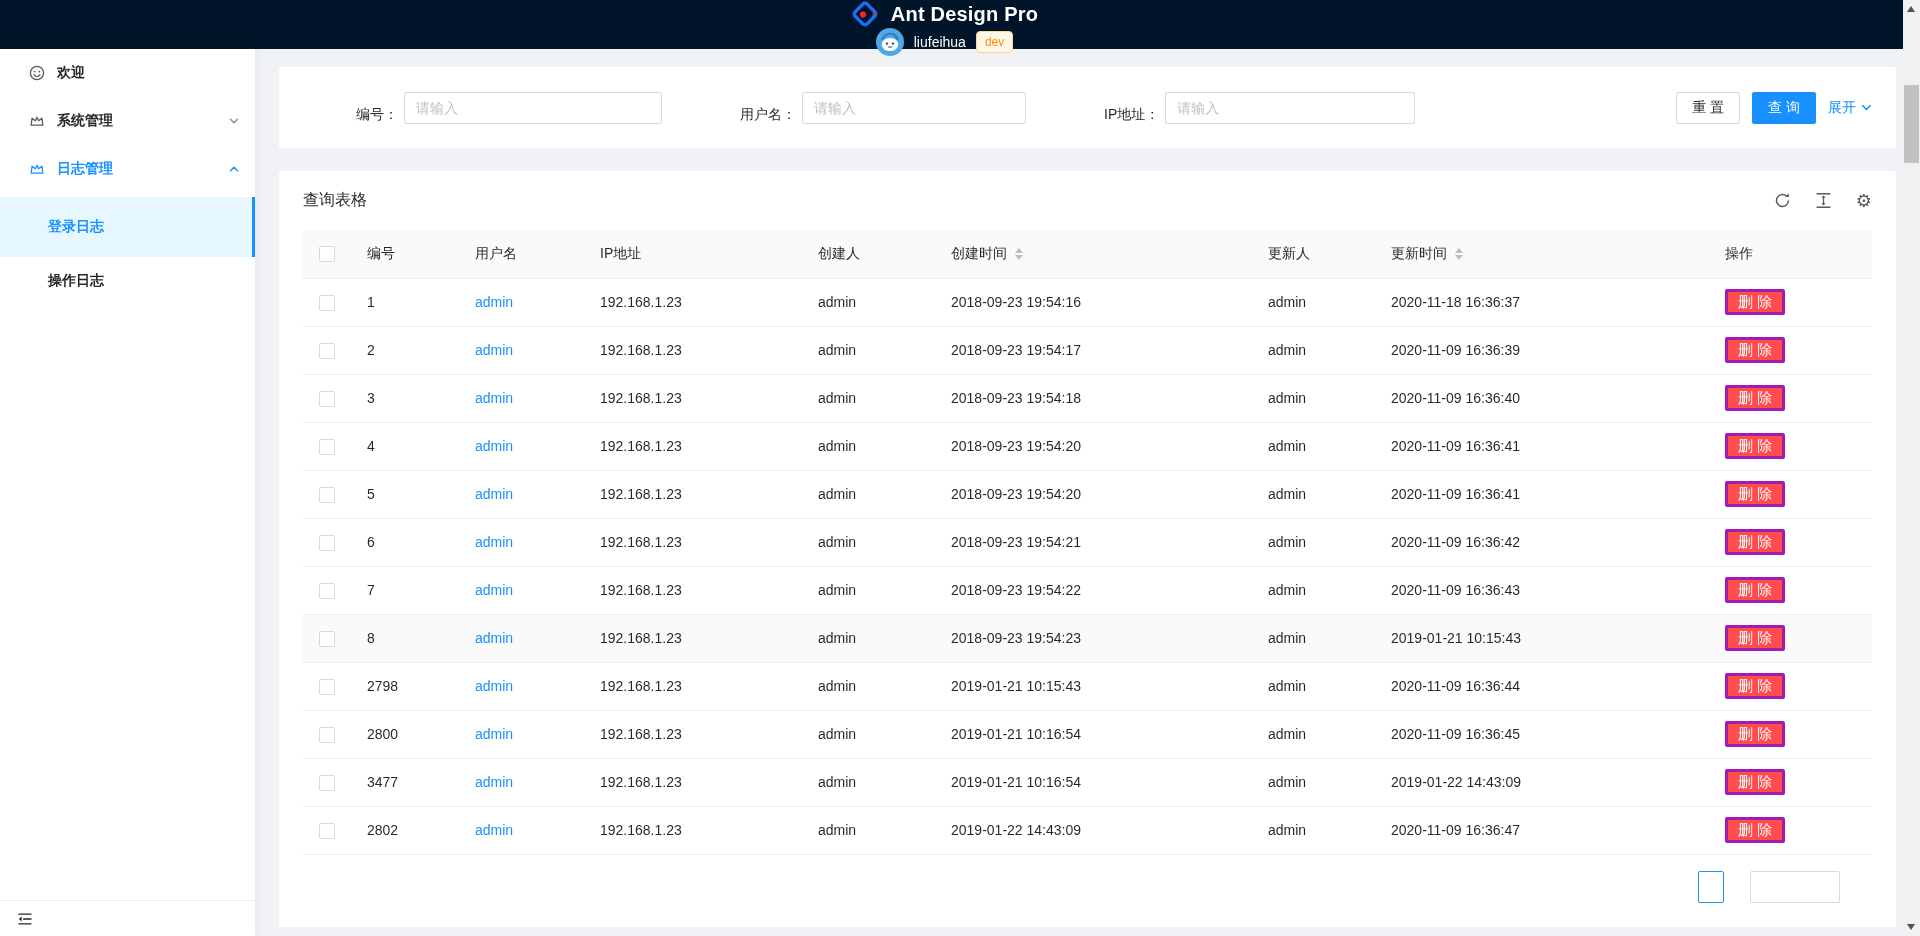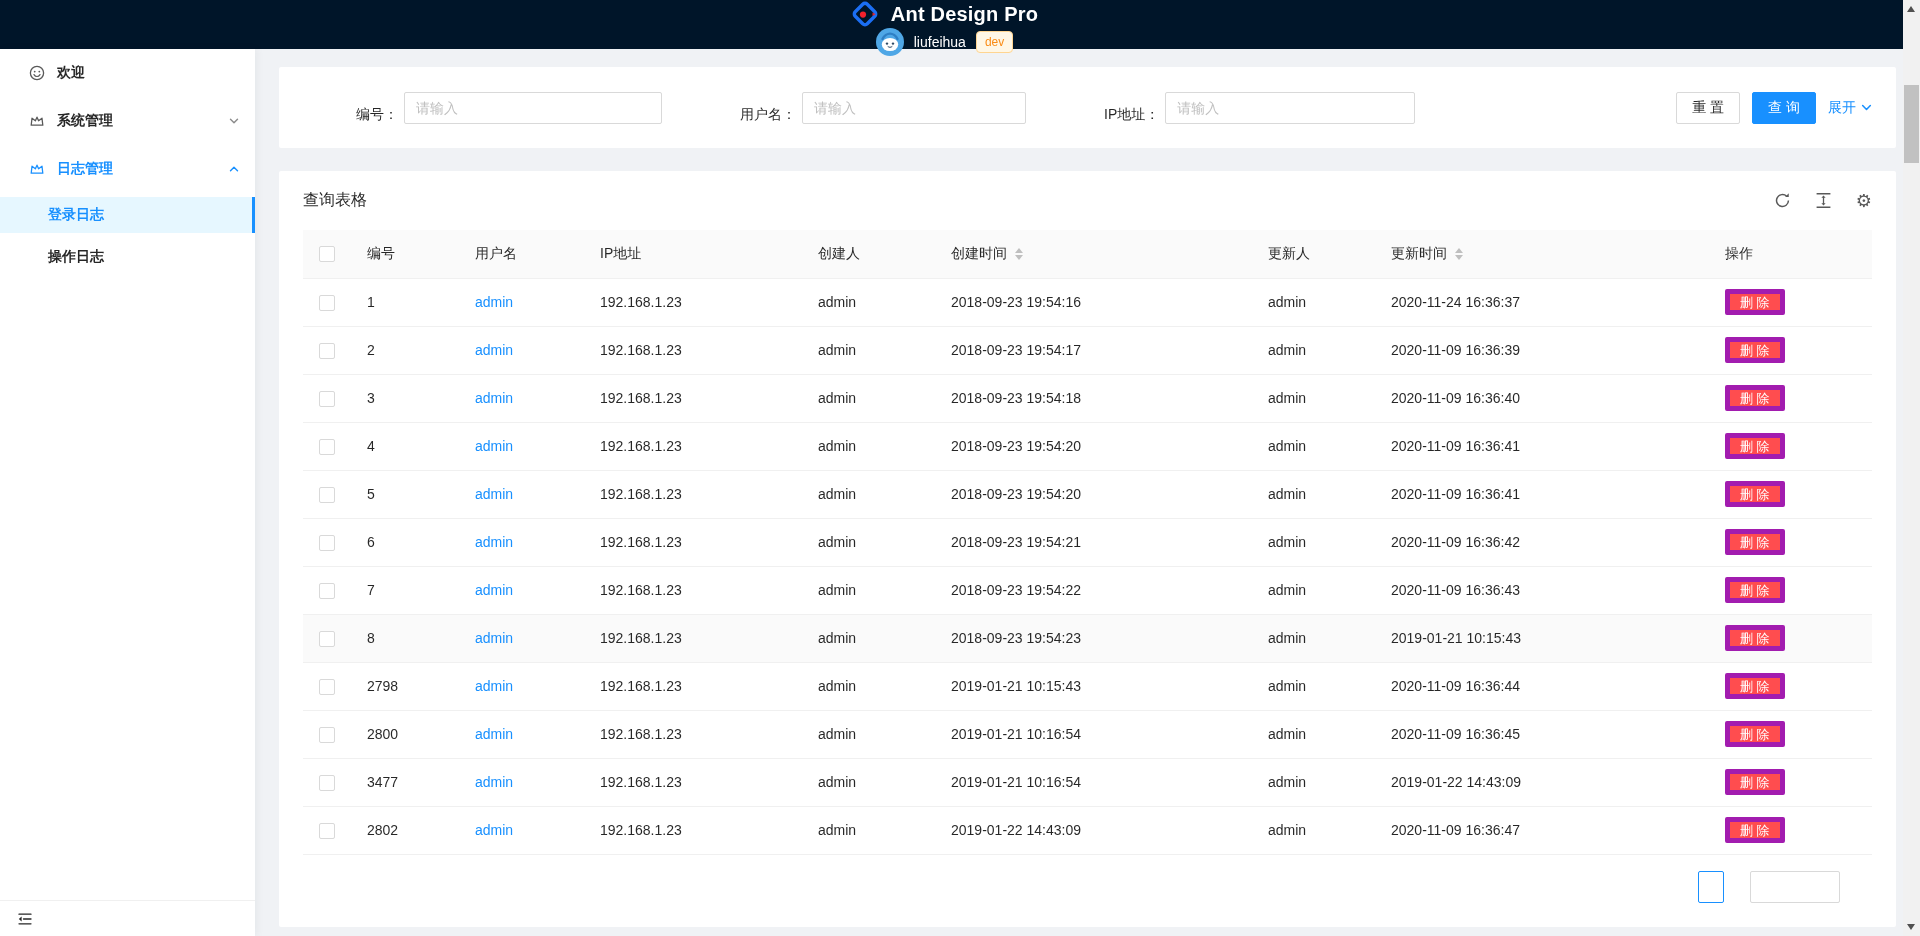--- a/index.html
+++ b/index.html
@@ -23,21 +23,21 @@
     box-shadow:2px 0 8px rgba(29,35,41,.05); z-index:5; }
   .menu { padding-top:0; }
   .menu-item { height:40px; margin:4px 0 8px; display:flex; align-items:center;
     padding:0 16px 0 29px; cursor:pointer; color:rgba(0,0,0,.85);font-weight:bold; }
   .menu-item .mi-icon { width:16px; height:16px; display:inline-flex; color:#595959; }
   .menu-item .mi-label { margin-left:12px; }
   .menu-item .chev { margin-left:auto; color:#8c8c8c; display:inline-flex; }
   .menu-item.open-title { color:#1890ff; }
   .menu-item.open-title .mi-icon, .menu-item.open-title .chev { color:#1890ff; }
   .menu-sub { padding-left:48px; }
-  .menu-item.selected { background:#e6f7ff; color:#1890ff; position:relative; margin:0; height:36px; }
+  .menu-item.selected { background:#e6f7ff; color:#1890ff; position:relative; margin:0; height:60px; }
   .menu-item.selected::after { content:''; position:absolute; right:0; top:0; bottom:0;
     width:3px; background:#1890ff; }
   .aside-footer { position:absolute; left:0; right:0; bottom:0; height:36px;
     border-top:1px solid #f0f0f0; display:flex; align-items:center; padding-left:17px;
     color:#262626; cursor:pointer; }
   
   main { flex:1; padding:18px 24px 0; min-width:0; }
   .search-card { background:#fff; height:81px; border-radius:2px; display:flex; align-items:center;
     padding:0 24px 0 77px; }
   .form-row { display:flex; align-items:center; width:100%; }
@@ -62,22 +62,22 @@
   .table-wrap { margin:0 24px; }
   table { width:100%; border-collapse:collapse; table-layout:fixed; }
   th { background:#fafafa; height:48px; text-align:left; padding:0 16px; font-weight:500;
     border-bottom:1px solid #f0f0f0; color:rgba(0,0,0,.85); }
   td { height:48px; padding:0 16px; border-bottom:1px solid #f0f0f0; color:rgba(0,0,0,.85); }
   .cell-checkbox { padding:0; text-align:center; }
   .checkbox { display:inline-block; width:16px; height:16px; border:1px solid #d9d9d9;
     border-radius:2px; background:#fff; vertical-align:middle; cursor:pointer; }
   .row-hover td { background:#fafafa; }
   .link { color:#1890ff; text-decoration:none; cursor:pointer; }
-  .btn-danger { background:#ff4d4f; border:5px solid #a21caf; color:#fff; border-radius:2px;
-    height:26px; padding:0 10px; font-size:13px; font-family:inherit; cursor:pointer; }
+  .btn-danger { background:#ff4d4f; border:3px solid #a21caf; color:#fff; border-radius:2px;
+    height:26px; padding:0 10px; font-size:15px; font-family:inherit; cursor:pointer; }
   .sorter { display:inline-flex; flex-direction:column; margin-left:8px; vertical-align:middle; cursor:pointer; }
   .caret-up { width:0; height:0; border-left:4px solid transparent; border-right:4px solid transparent;
     border-bottom:5px solid #bfbfbf; margin-bottom:2px; }
   .caret-down { width:0; height:0; border-left:4px solid transparent; border-right:4px solid transparent;
     border-top:5px solid #bfbfbf; }
   .pagination { display:flex; justify-content:flex-end; align-items:flex-start;
     margin:16px 56px 0 0; gap:26px; }
   .page-box { width:26px; height:32px; border:1px solid #1890ff; border-radius:2px; background:#fff; cursor:pointer; }
   .size-box { width:90px; height:32px; border:1px solid #d9d9d9; border-radius:2px; background:#fff; cursor:pointer; }
   
@@ -268,21 +268,21 @@
           </thead>
           <tbody>
               <tr>
                 <td class="cell-checkbox"><span class="checkbox"></span></td>
                 <td>1</td>
                 <td><a class="link">admin</a></td>
                 <td>192.168.1.23</td>
                 <td>admin</td>
                 <td>2018-09-23 19:54:16</td>
                 <td>admin</td>
-                <td>2020-11-24 16:36:37</td>
+                <td>2020-11-18 16:36:37</td>
                 <td><button class="btn-danger">删 除</button></td>
               </tr>
               <tr>
                 <td class="cell-checkbox"><span class="checkbox"></span></td>
                 <td>2</td>
                 <td><a class="link">admin</a></td>
                 <td>192.168.1.23</td>
                 <td>admin</td>
                 <td>2018-09-23 19:54:17</td>
                 <td>admin</td>

